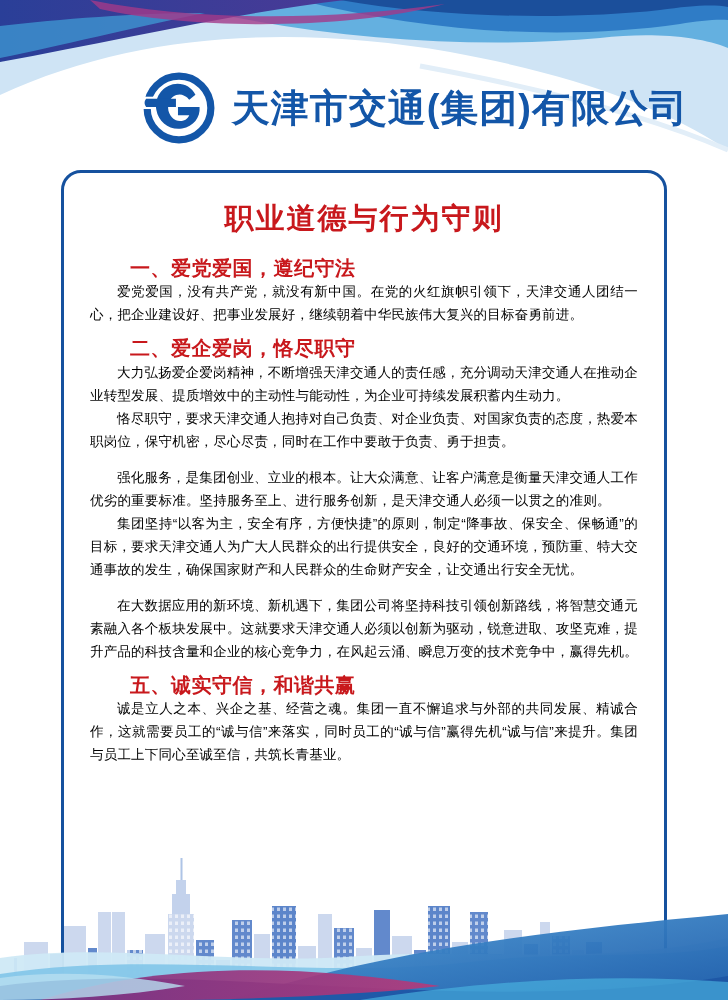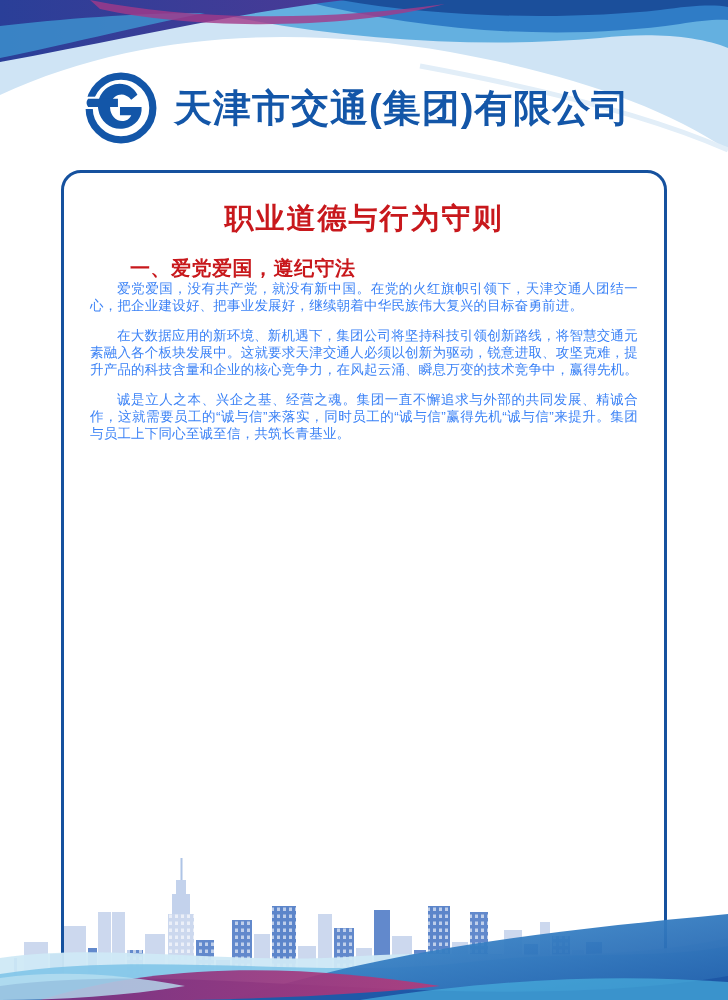--- a/index.html
+++ b/index.html
@@ -5,21 +5,21 @@
   html,body{margin:0;padding:0;background:#e9eef3;}
   .page{
     position:relative;width:728px;height:1000px;margin:0 auto;
     background:#ffffff;overflow:hidden;
     font-family:"Liberation Sans","DejaVu Sans",sans-serif;
   }
   
   .top-deco{position:absolute;top:0;left:0;width:728px;height:165px;z-index:1;}
   
   .header{position:absolute;top:60px;left:84px;right:40px;height:95px;
-    display:flex;align-items:center;gap:16px;z-index:2;}
+    display:flex;align-items:center;gap:16px;z-index:2;justify-content:flex-end;}
   .logo{width:74px;height:74px;flex:0 0 auto;}
   .company-name{
     font-size:38px;font-weight:bold;color:#1356a8;letter-spacing:1px;
     white-space:nowrap;line-height:1;
   }
   
   .content-box{
     position:absolute;left:61px;top:170px;width:606px;height:890px;
     box-sizing:border-box;background:#ffffff;
     border:3px solid #15519e;border-radius:20px;
@@ -28,21 +28,21 @@
   .doc-title{
     margin:10px 0 20px 0;text-align:center;
     font-size:29px;font-weight:bold;color:#c8181c;letter-spacing:2px;
   }
   .rule{margin:0 0 13px 0;}
   .rule h3{
     margin:0 0 2px 0;font-size:20px;font-weight:bold;color:#c8181c;
     line-height:19.3px;text-indent:2em;letter-spacing:.5px;
   }
   .rule p{
-    margin:0;font-size:13.5px;color:#3b82f6;line-height:17px;
+    margin:0;font-size:13.5px;color:#000000;line-height:23px;
     text-indent:2em;text-align:justify;letter-spacing:.2px;
   }
   
   .bottom-deco{position:absolute;bottom:0;left:0;width:728px;height:150px;z-index:3;pointer-events:none;}
 </style>
 </head>
 <body>
 
 <div class="page">
 
@@ -75,29 +75,37 @@
   </div>
 
   <div class="content-box">
     <h1 class="doc-title">职业道德与行为守则</h1>
 
     <section class="rule">
       <h3>一、爱党爱国，遵纪守法</h3>
       <p>爱党爱国，没有共产党，就没有新中国。在党的火红旗帜引领下，天津交通人团结一心，把企业建设好、把事业发展好，继续朝着中华民族伟大复兴的目标奋勇前进。</p>
     </section>
 
+    <section class="rule">
+      <h3>二、爱企爱岗，恪尽职守</h3>
+      <p>大力弘扬爱企爱岗精神，不断增强天津交通人的责任感，充分调动天津交通人在推动企业转型发展、提质增效中的主动性与能动性，为企业可持续发展积蓄内生动力。</p>
+      <p>恪尽职守，要求天津交通人抱持对自己负责、对企业负责、对国家负责的态度，热爱本职岗位，保守机密，尽心尽责，同时在工作中要敢于负责、勇于担责。</p>
+    </section>
 
     <section class="rule">
+      <p>强化服务，是集团创业、立业的根本。让大众满意、让客户满意是衡量天津交通人工作优劣的重要标准。坚持服务至上、进行服务创新，是天津交通人必须一以贯之的准则。</p>
+      <p>集团坚持“以客为主，安全有序，方便快捷”的原则，制定“降事故、保安全、保畅通”的目标，要求天津交通人为广大人民群众的出行提供安全，良好的交通环境，预防重、特大交通事故的发生，确保国家财产和人民群众的生命财产安全，让交通出行安全无忧。</p>
     </section>
 
     <section class="rule">
       <p>在大数据应用的新环境、新机遇下，集团公司将坚持科技引领创新路线，将智慧交通元素融入各个板块发展中。这就要求天津交通人必须以创新为驱动，锐意进取、攻坚克难，提升产品的科技含量和企业的核心竞争力，在风起云涌、瞬息万变的技术竞争中，赢得先机。</p>
     </section>
 
     <section class="rule">
+      <h3>五、诚实守信，和谐共赢</h3>
       <p>诚是立人之本、兴企之基、经营之魂。集团一直不懈追求与外部的共同发展、精诚合作，这就需要员工的“诚与信”来落实，同时员工的“诚与信”赢得先机“诚与信”来提升。集团与员工上下同心至诚至信，共筑长青基业。</p>
     </section>
   </div>
 
   <svg class="bottom-deco" viewBox="0 0 728 150" preserveAspectRatio="none">
     <defs>
       <linearGradient id="gBlue" x1="0" y1="0" x2="1" y2="1">
         <stop offset="0" stop-color="#4a9ad6"></stop>
           <stop offset="1" stop-color="#1d5aa8"></stop>
       </linearGradient>

